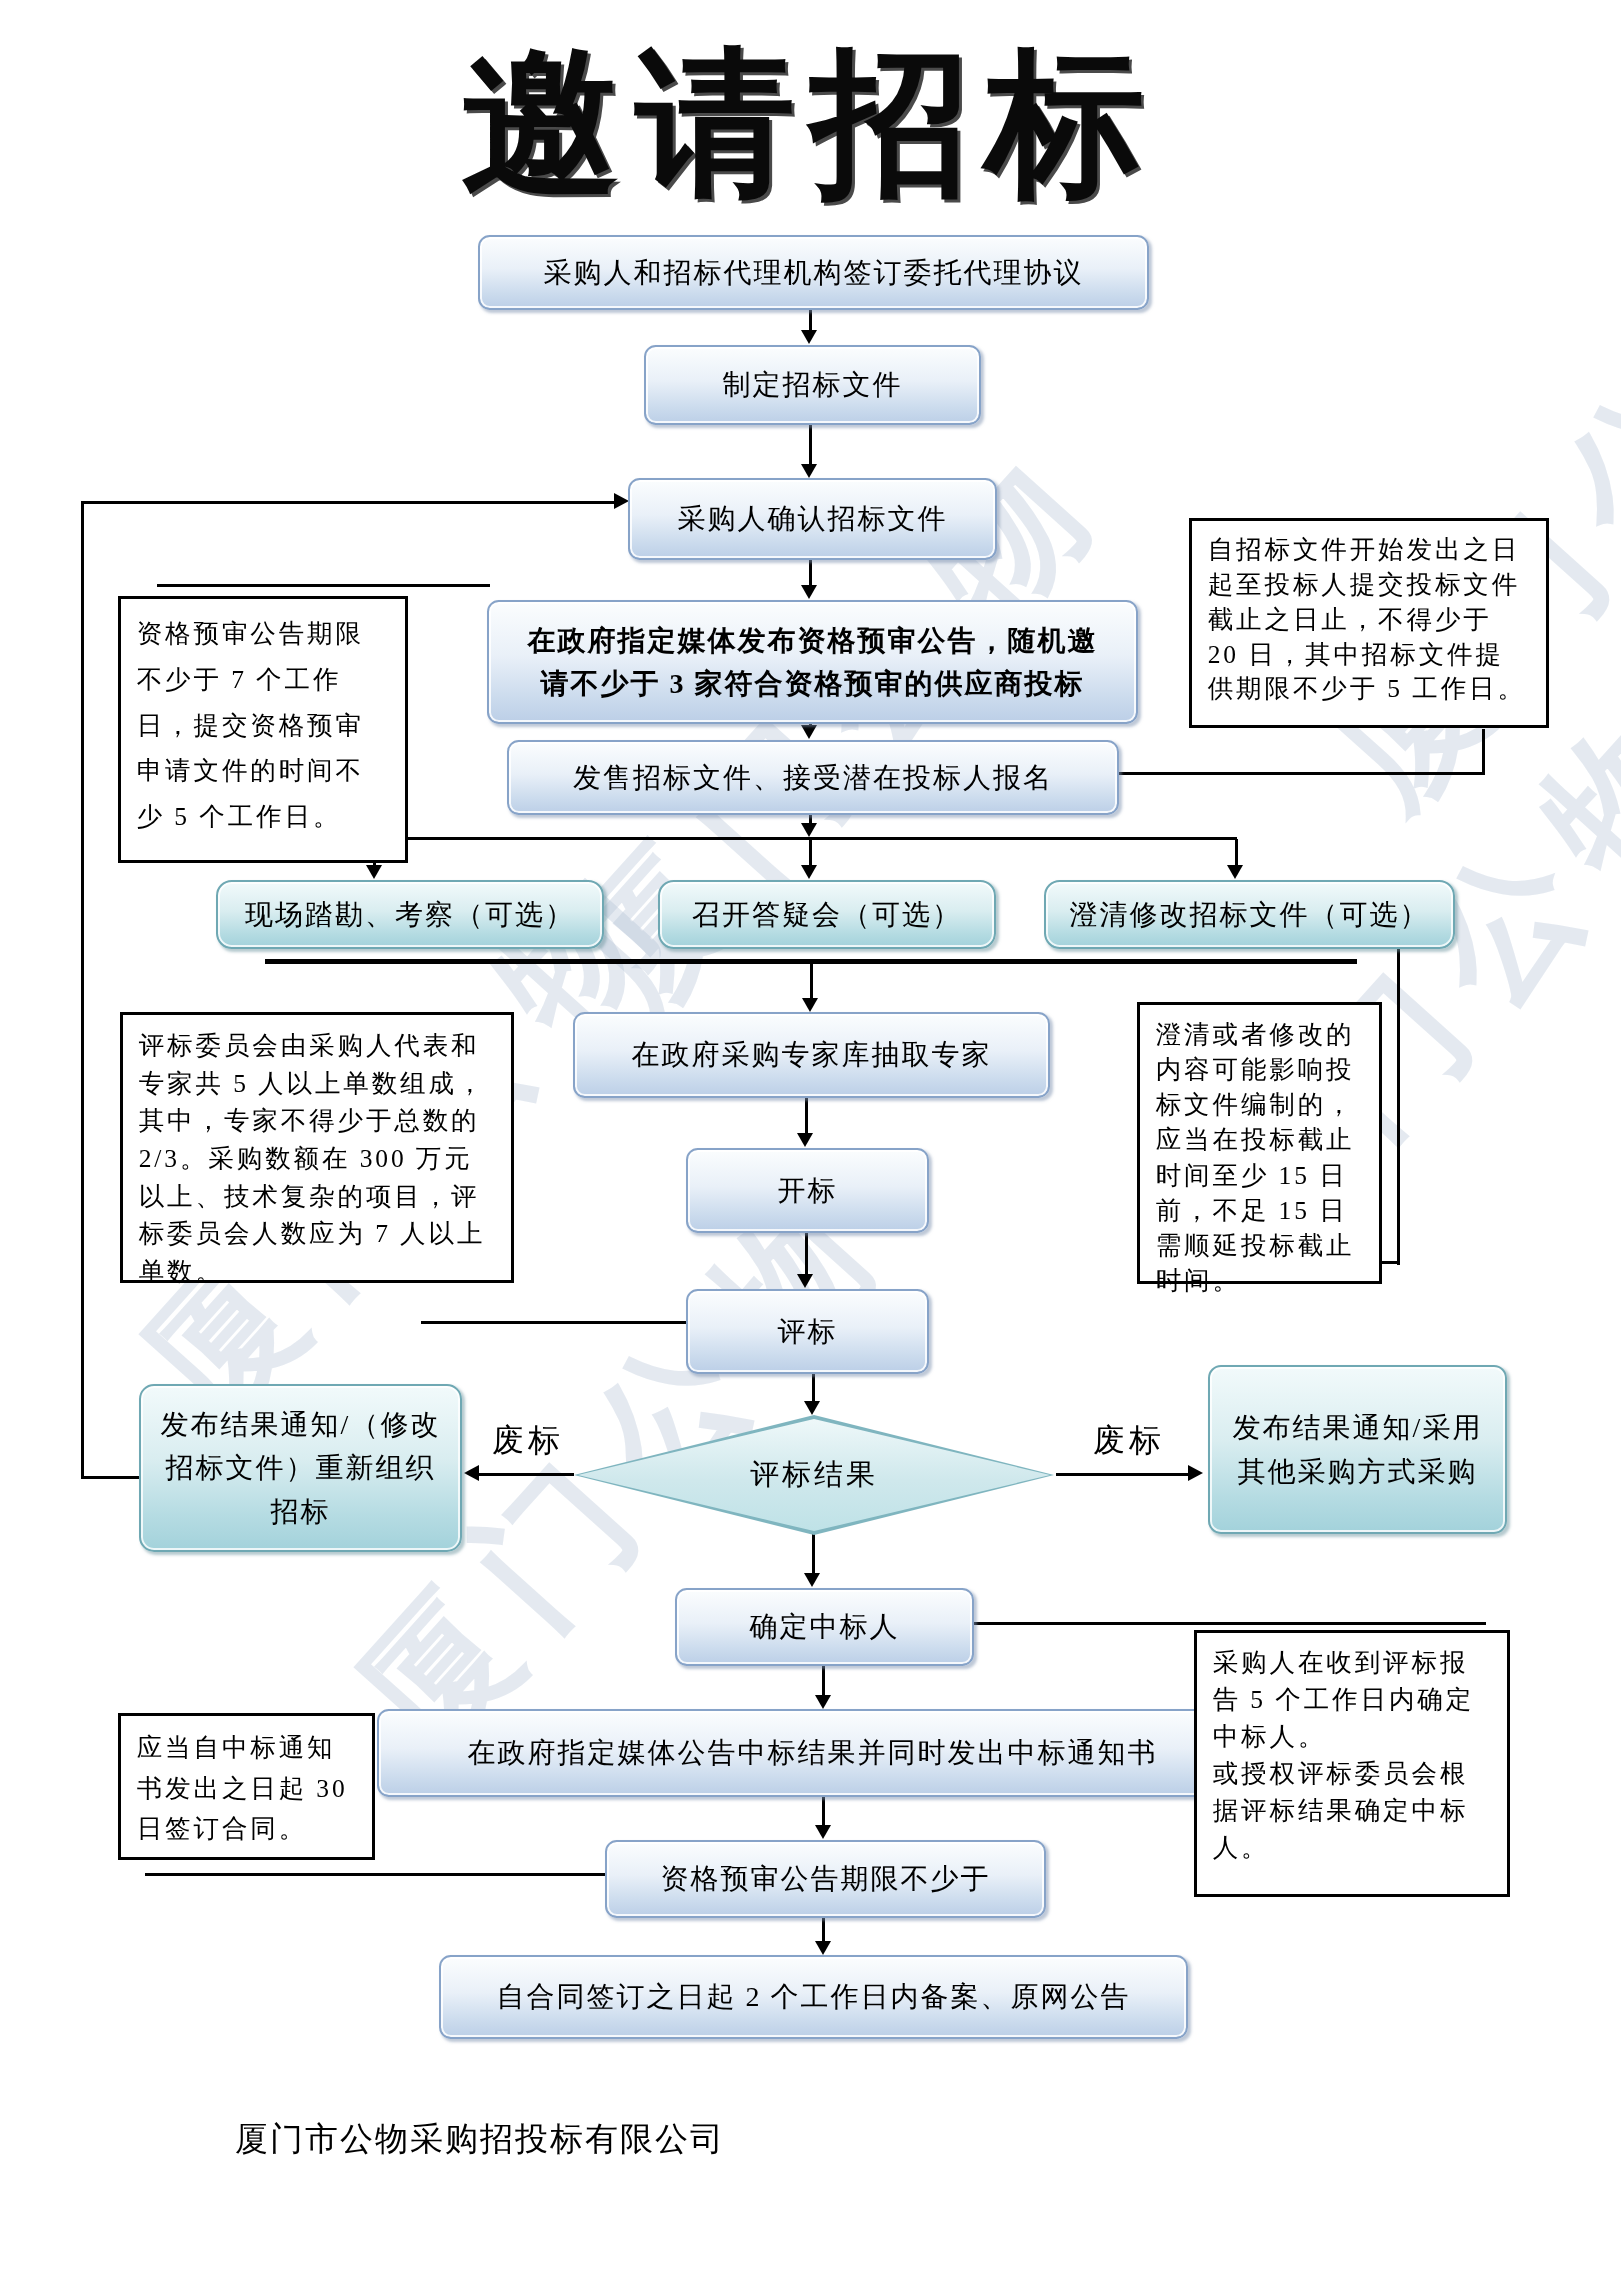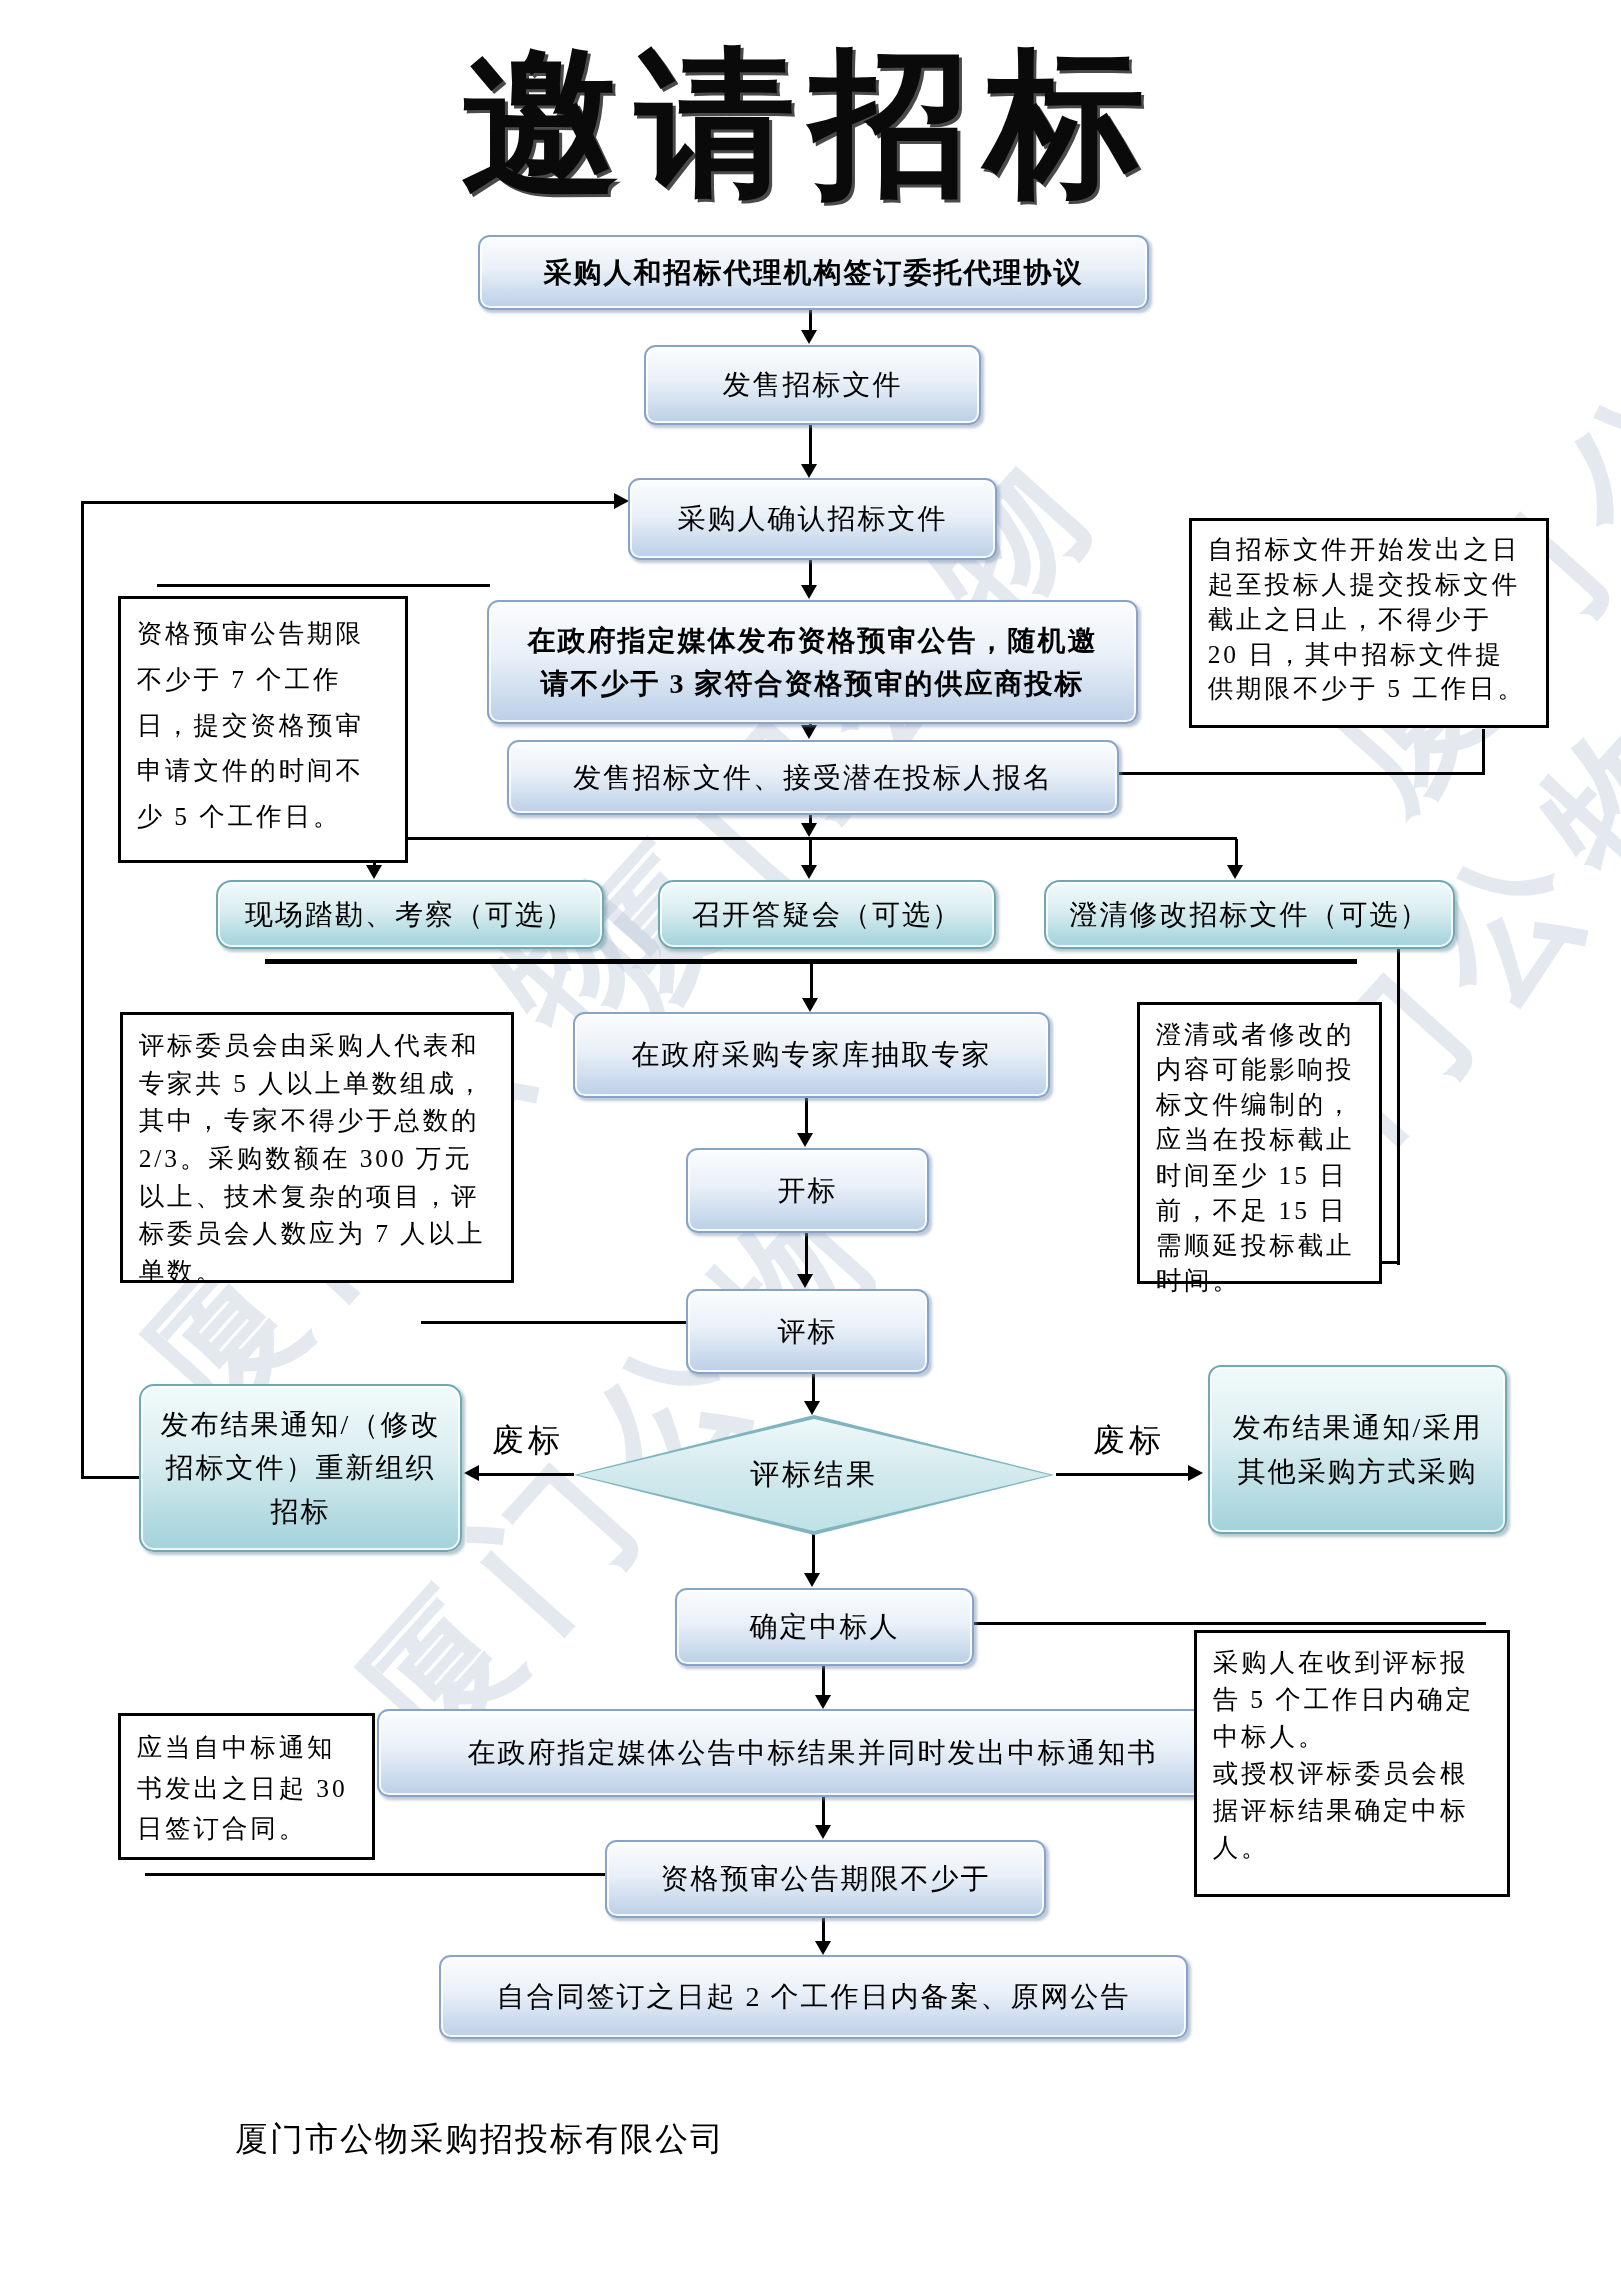--- a/index.html
+++ b/index.html
@@ -38,29 +38,29 @@
 <div class="page">
 
   <div class="wm" style="left:1245px;top:421px;">厦门公物</div>
   <div class="wm" style="left:490px;top:627px;">厦门公物</div>
   <div class="wm" style="left:59px;top:1039px;">厦门公物</div>
   <div class="wm" style="left:274px;top:1372px;">厦门公物</div>
   <div class="wm" style="left:1108px;top:882px;">厦门公物</div>
 
   <div class="title">邀请招标</div>
 
-  <div class="box" style="left:478px;top:235px;width:667px;height:71px;font-weight:bold;">
+  <div class="box" style="left:478px;top:235px;width:667px;height:71px;">
     <span>采购人和招标代理机构签订委托代理协议</span>
   </div>
 
   <div class="ln" style="left:809px;top:306px;width:2.9px;height:25.5px;"></div>
   <div class="ah down" style="left:801px;top:330px;"></div>
 
   <div class="box" style="left:644px;top:345px;width:333px;height:76px;">
-    <span>发售招标文件</span>
+    <span>制定招标文件</span>
   </div>
 
   <div class="ln" style="left:809px;top:421px;width:2.9px;height:43px;"></div>
   <div class="ah down" style="left:801px;top:464px;"></div>
 
   <div class="box" style="left:628px;top:478px;width:365px;height:78px;">
     <span>采购人确认招标文件</span>
   </div>
 
   <div class="ln" style="left:809px;top:557px;width:2.9px;height:29px;"></div>

